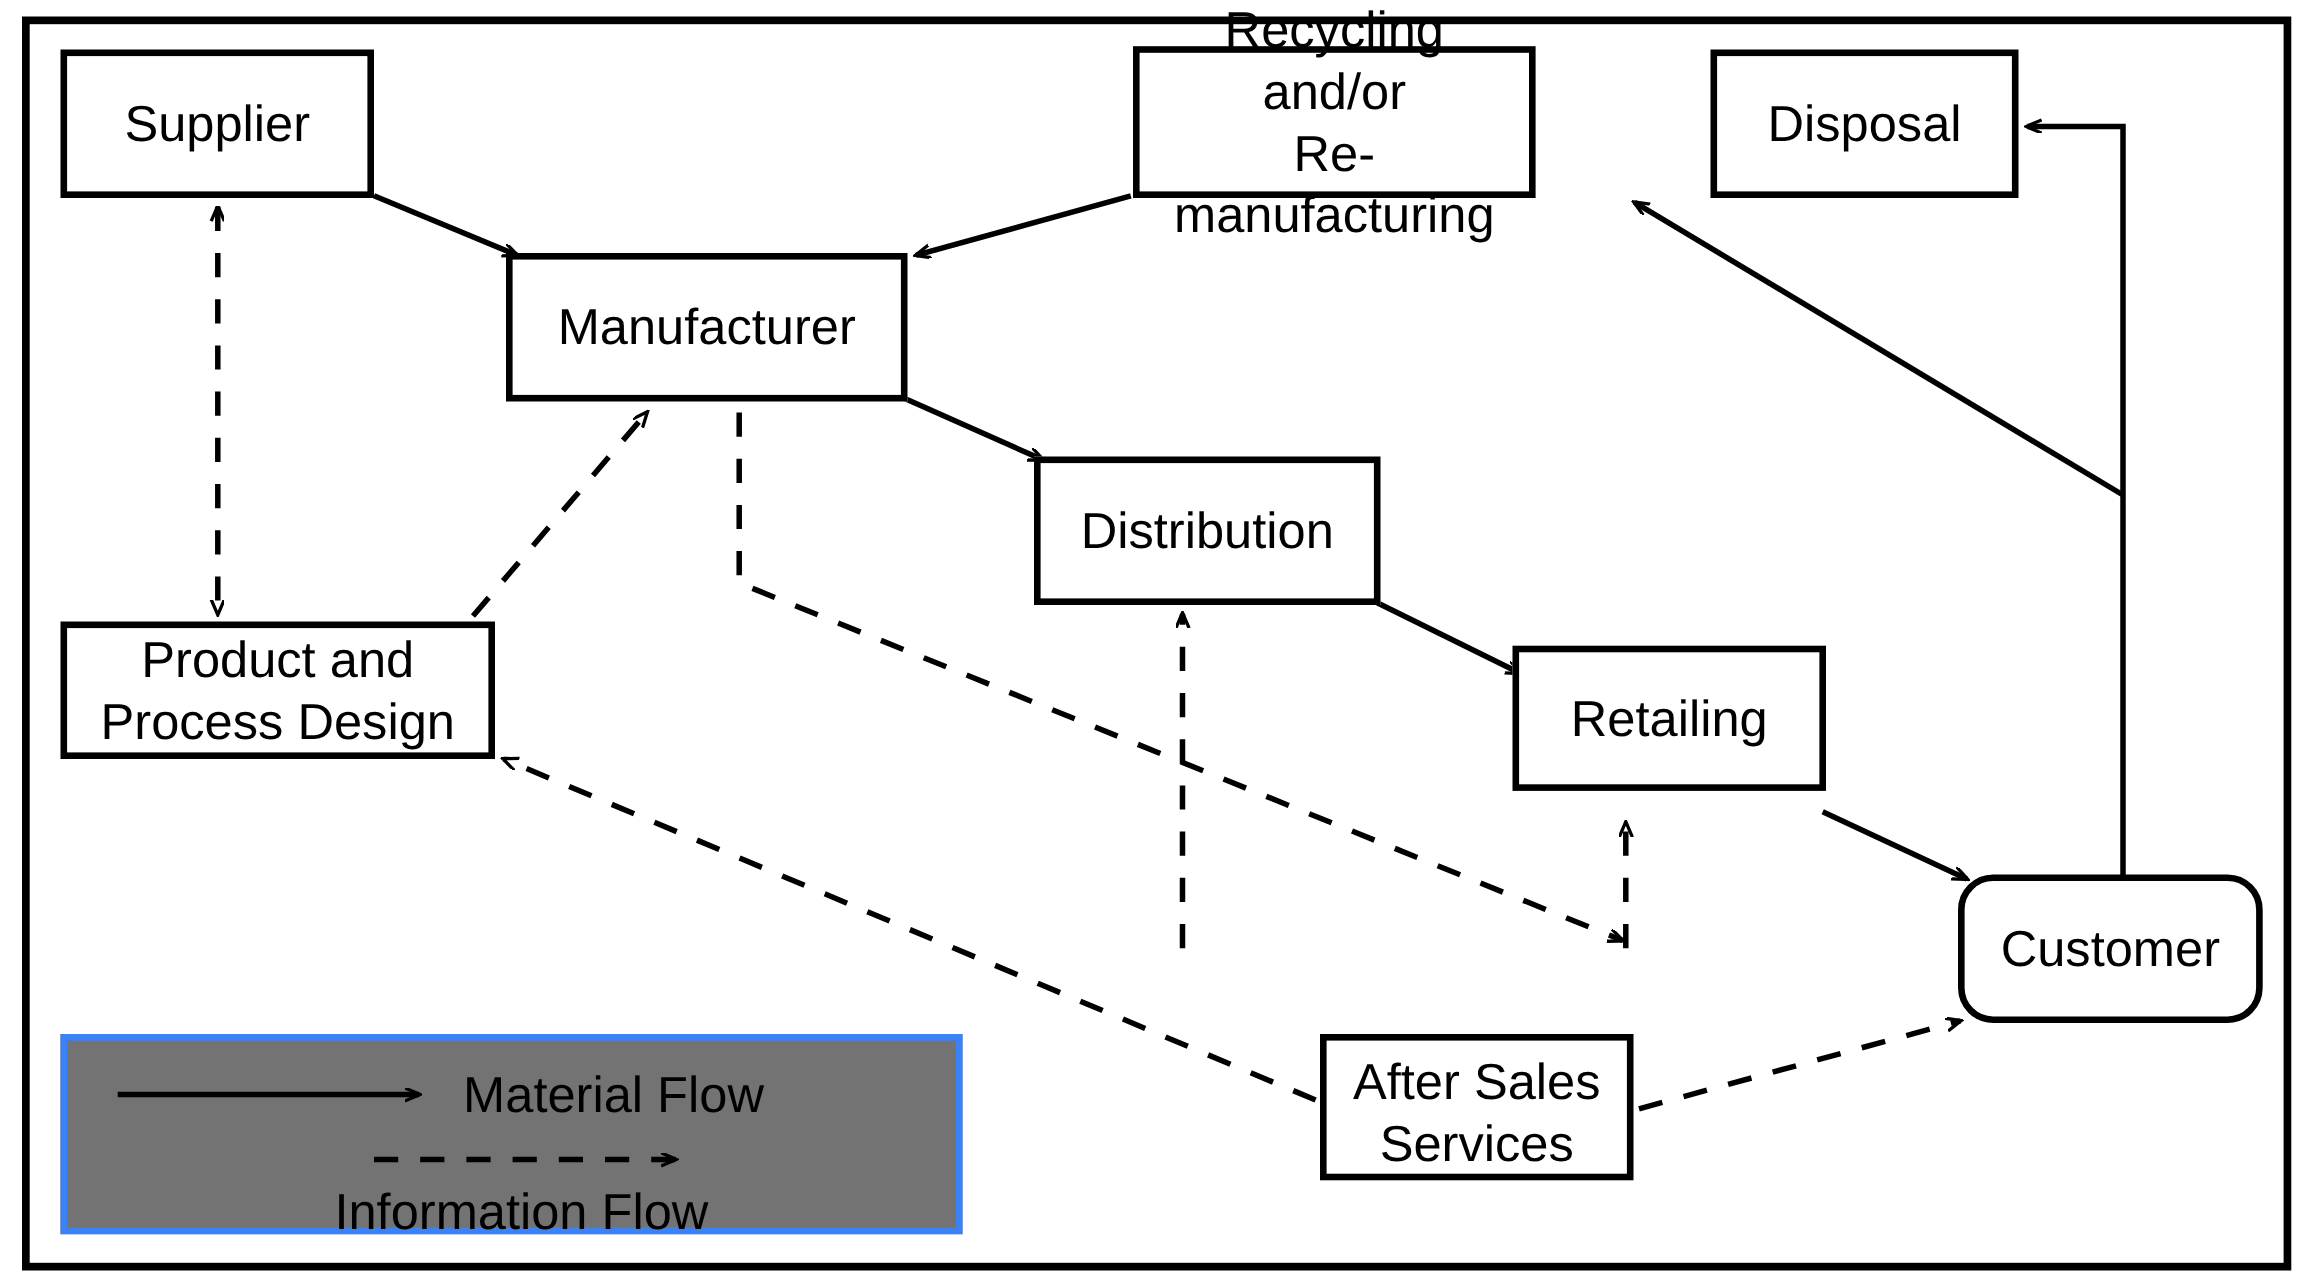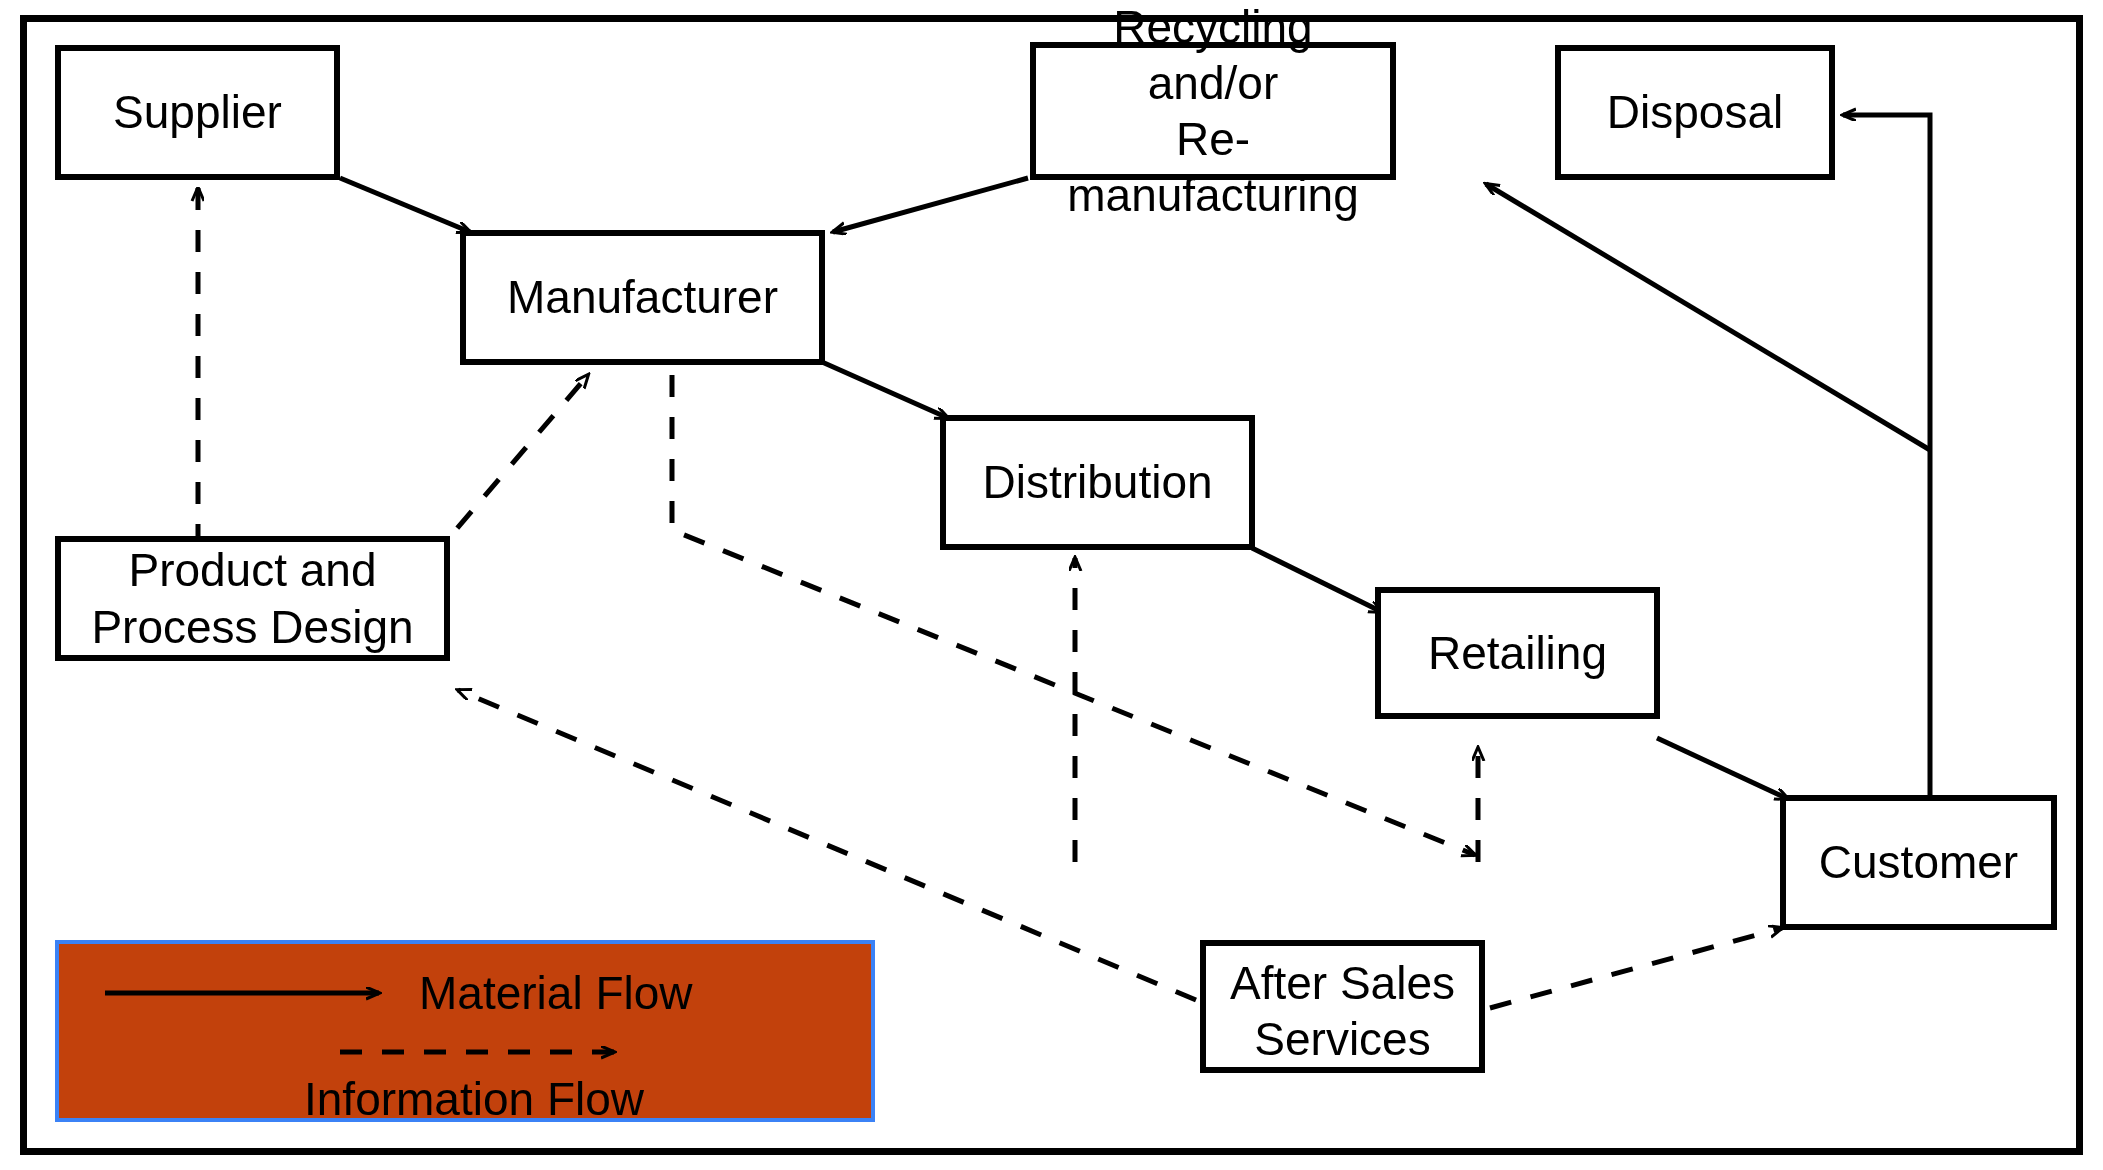--- a/index.html
+++ b/index.html
@@ -55,22 +55,22 @@
     white-space: pre-line;
     padding: 0 6px;
   }
   #legend-box {
     position: absolute;
     left: 55px;
     top: 940px;
     width: 820px;
     height: 182px;
     box-sizing: border-box;
-    border: 4px solid #3b82f6;
-    background: #c2410c;
+    border: 6px solid #3b82f6;
+    background: #737373;
     z-index: 4;
   }
   .legend-row {
     position: absolute;
     left: 0;
     width: 100%;
     height: 70px;
     display: flex;
     align-items: center;
   }
@@ -156,25 +156,25 @@
   </div>
 
   <div class="node" style="left:940px; top:415px; width:315px; height:135px;">
     <span class="nlabel">Distribution</span>
   </div>
 
   <div class="node" style="left:1375px; top:587px; width:285px; height:132px;">
     <span class="nlabel">Retailing</span>
   </div>
 
-  <div class="node" style="left:1780px; top:795px; width:277px; height:135px;">
+  <div class="node" style="left:1780px; top:795px; width:277px; height:135px;border-radius:32px;">
     <span class="nlabel">Customer</span>
   </div>
 
-  <div class="node" style="left:55px; top:536px; width:395px; height:125px;">
+  <div class="node" style="left:55px; top:565px; width:395px; height:125px;">
     <span class="nlabel">Product and
 Process Design</span>
   </div>
 
   <div class="node" style="left:1200px; top:940px; width:285px; height:133px;align-items:flex-end;">
     <span class="nlabel">After Sales
 Services</span>
   </div>
 
   <div id="legend-box">

